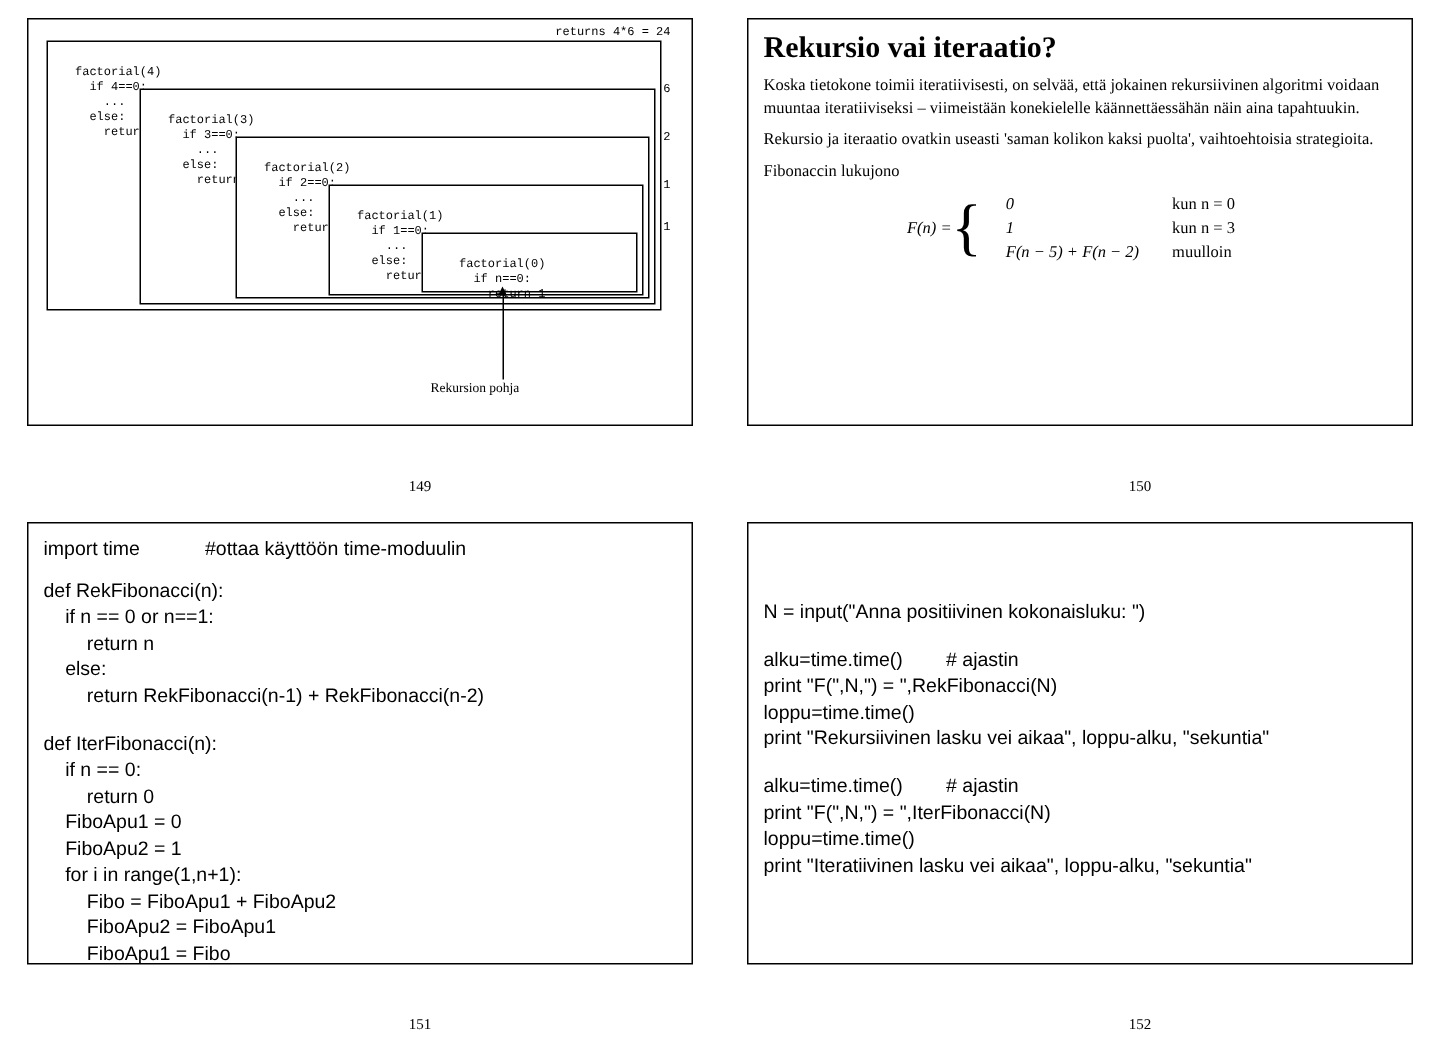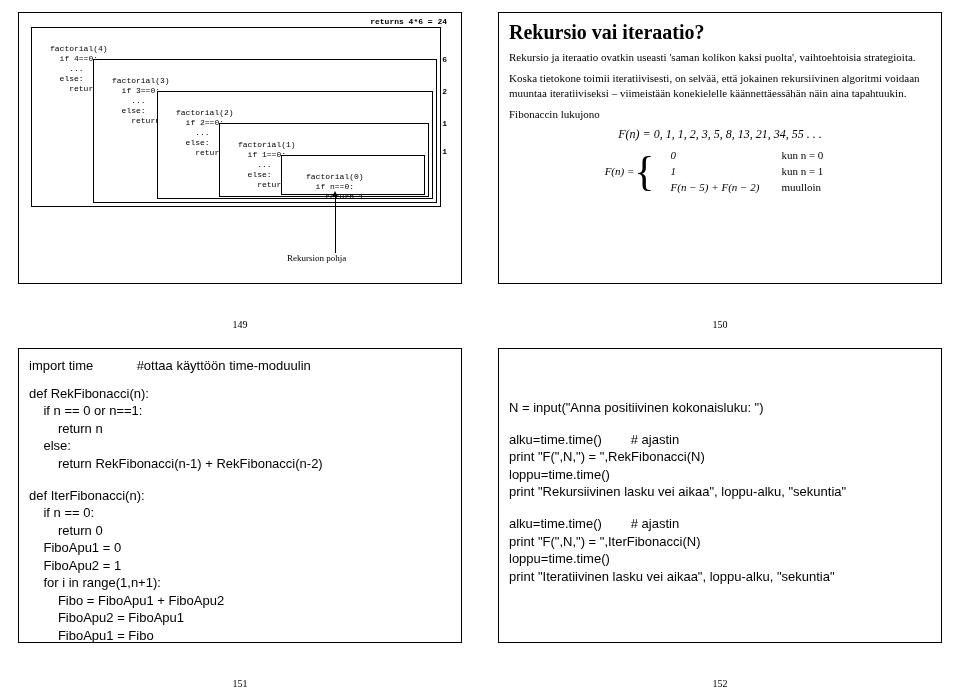--- a/index.html
+++ b/index.html
@@ -33,20 +33,21 @@
     padding: 8px 10px;
     overflow: hidden;
   }
   .page-num {
     position: absolute;
     bottom: 6px;
     left: 0;
     width: 100%;
     text-align: center;
     font-size: 10px;
+    padding-left: 40px;
   }
   pre.code {
     font-family: "Courier New", monospace;
     font-size: 8px;
     line-height: 1.25;
     margin: 14px;
     white-space: pre;
   }
   
   .recbox {
@@ -59,21 +60,21 @@
   #box4 { left: 12px;  top: 14px;  width: 410px; height: 180px; }
   #box3 { left: 74px;  top: 46px;  width: 344px; height: 144px; }
   #box2 { left: 138px; top: 78px;  width: 276px; height: 108px; }
   #box1 { left: 200px; top: 110px; width: 210px; height: 74px;  }
   #box0 { left: 262px; top: 142px; width: 144px; height: 40px; padding-left: 10px;  }
 
   .ret-label {
     position: absolute;
     font-family: "Courier New", monospace;
     font-size: 8px;
-    font-weight: bold;
+    font-weight: normal;
     white-space: nowrap;
     margin-left: 21px;
   }
   #r24 { right: 14px; top: 4px; }
   #r6  { right: 14px; top: 42px; }
   #r2  { right: 14px; top: 74px; }
   #r1a { right: 14px; top: 106px; }
   #r1b { right: 14px; top: 134px; }
 
   .rec-pohja-lbl {
@@ -186,37 +187,36 @@
 
       <div class="arrow"></div>
       <div class="rec-pohja-lbl">Rekursion pohja</div>
     </div>
     <div class="page-num">149</div>
   </div>
 
   <div class="slide">
     <div class="slide-inner">
       <h3 class="slide-title">Rekursio vai iteraatio?</h3>
+      <p class="para">Koska tietokone toimii iteratiivisesti, on selvää, että jokainen rekursiivinen algoritmi voidaan muuntaa iteratiiviseksi – viimeistään konekielelle käännettäessähän näin aina tapahtuukin.</p>
       <p class="para">Rekursio ja iteraatio ovatkin useasti 'saman kolikon kaksi puolta', vaihtoehtoisia strategioita.</p>
-      <p class="para">Koska tietokone toimii iteratiivisesti, on selvää, että jokainen rekursiivinen algoritmi voidaan muuntaa iteratiiviseksi – viimeistään konekielelle käännettäessähän näin aina tapahtuukin.</p>
       <p class="para">Fibonaccin lukujono</p>
-      <div class="formula">F(n) = 0, 1, 1, 2, 3, 5, 8, 13, 21, 34, 55 . . .</div>
 
       <div class="brace-table">
         <span class="it">F(n) = </span>
         <span class="brace">{</span>
         <table class="cases">
           <tbody>
               <tr>
             <td class="it">0</td>
             <td><span>kun n = 0</span></td>
           </tr>
           <tr>
             <td class="it">1</td>
-            <td><span>kun n = 1</span></td>
+            <td><span>kun n = 3</span></td>
           </tr>
           <tr>
             <td class="it">F(n − 5) + F(n − 2)</td>
             <td><span>muulloin</span></td>
           </tr>
         </tbody>
           </table>
       </div>
     </div>
     <div class="page-num">150</div>

